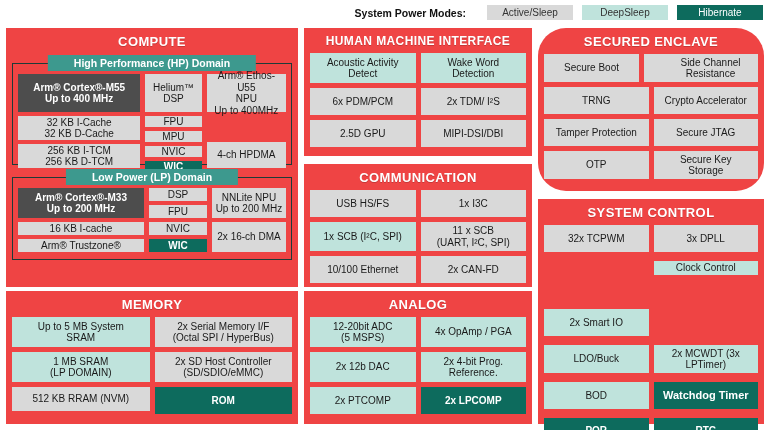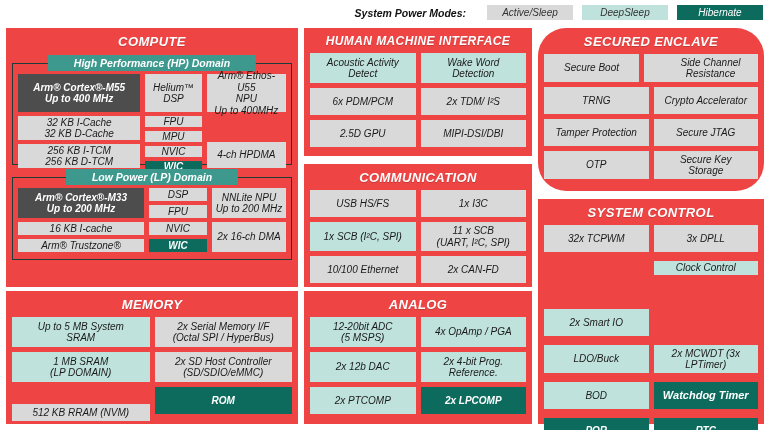--- a/index.html
+++ b/index.html
@@ -2,21 +2,21 @@
 <html><head>
 <meta charset="utf-8">
 <style>
   html,body{margin:0;padding:0;}
   body{
     width:769px;height:430px;
     background:#ffffff;
     font-family:"Liberation Sans", sans-serif;
     overflow:hidden;
   }
-  #root{position:relative;width:769px;height:430px;font-style:italic;}
+  #root{position:relative;width:769px;height:430px;}
 
   
   .legend{
     position:absolute;left:0;top:0;width:769px;height:25px;
     display:flex;align-items:center;justify-content:flex-end;
     padding-right:6px;box-sizing:border-box;
   }
   .legend-title{
     font-size:10.5px;font-weight:bold;color:#111;letter-spacing:0px;
     margin-right:12px;
@@ -194,21 +194,21 @@
         <div class="cell deep" style="height:30px;flex-direction:column;">
           <span>1 MB SRAM</span>
           <span>(LP DOMAIN)</span>
         </div>
         <div class="cell" style="height:30px;flex-direction:column;">
           <span>2x SD Host Controller</span>
           <span>(SD/SDIO/eMMC)</span>
         </div>
       </div>
       <div class="row2">
-        <div class="cell" style="height:17px;margin-top:17px;">512 KB RRAM (NVM)</div>
+        <div class="cell" style="height:24px;">512 KB RRAM (NVM)</div>
         <div class="cell hib" style="height:27px;">ROM</div>
       </div>
     </div>
   </div>
 
   <div class="panel" id="hmi">
     <div class="panel-title" style="font-size:12px;">HUMAN MACHINE INTERFACE</div>
     <div class="rows" style="gap:5px;">
       <div class="row2">
         <div class="cell deep" style="height:30px;flex-direction:column;">

